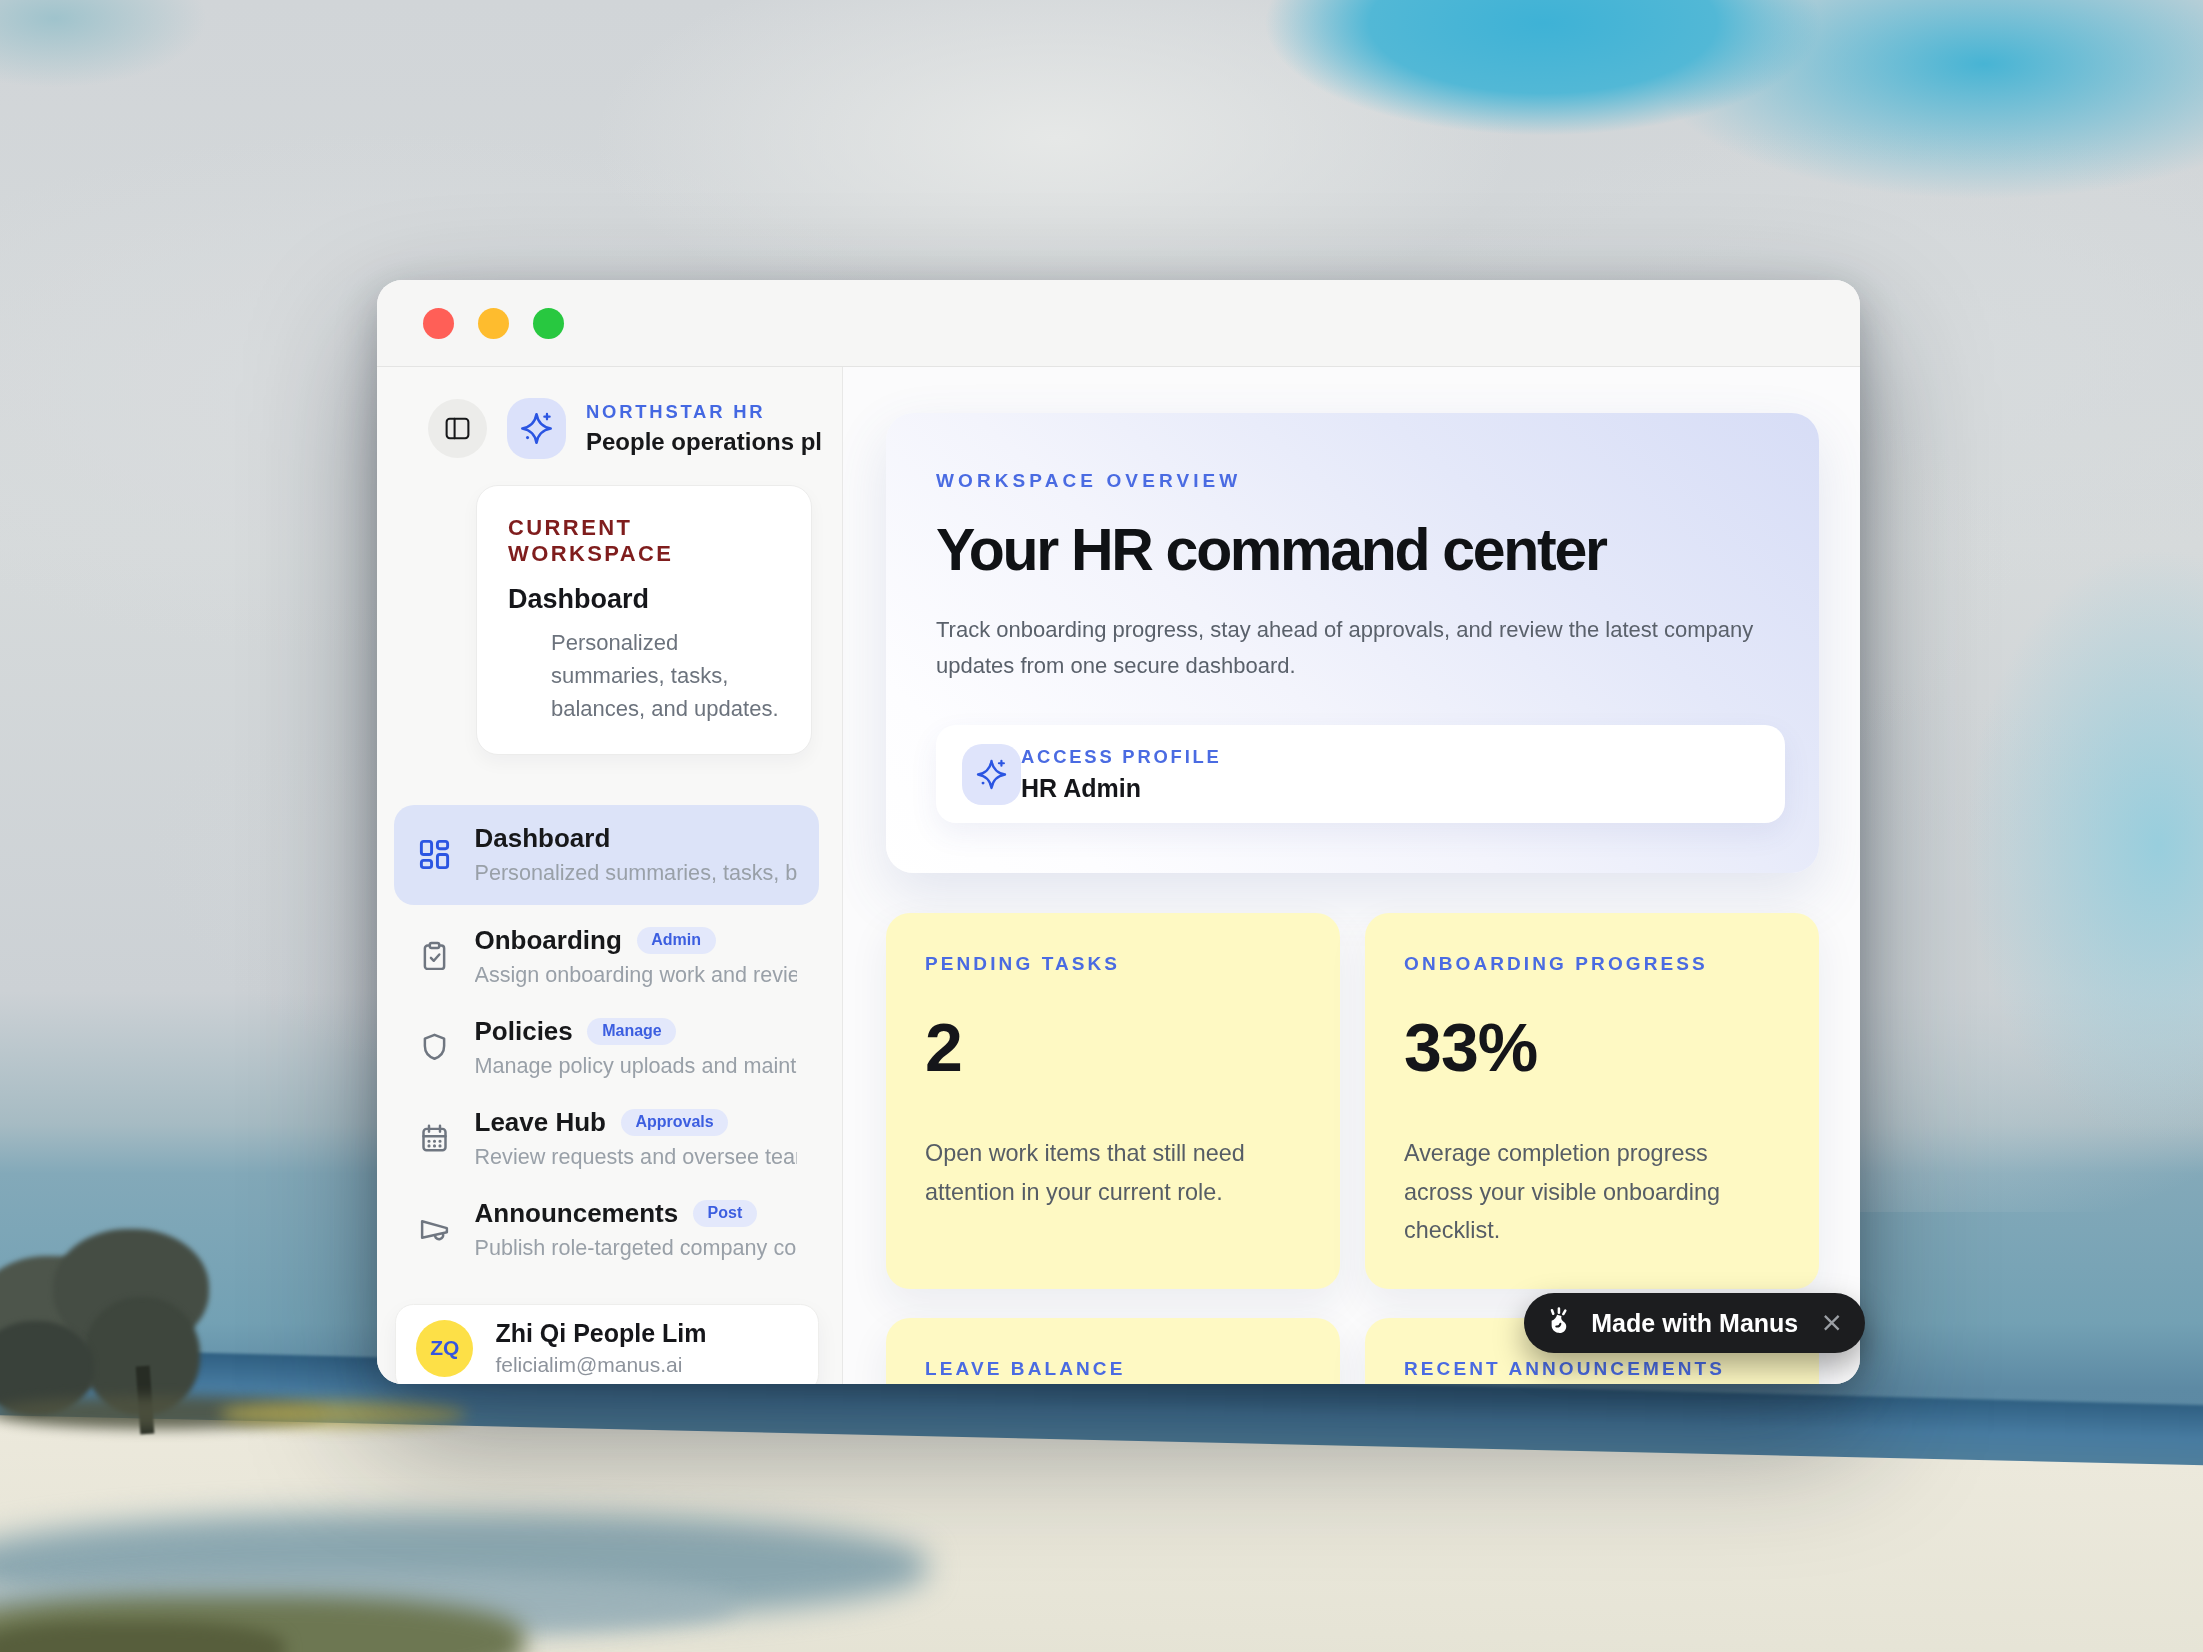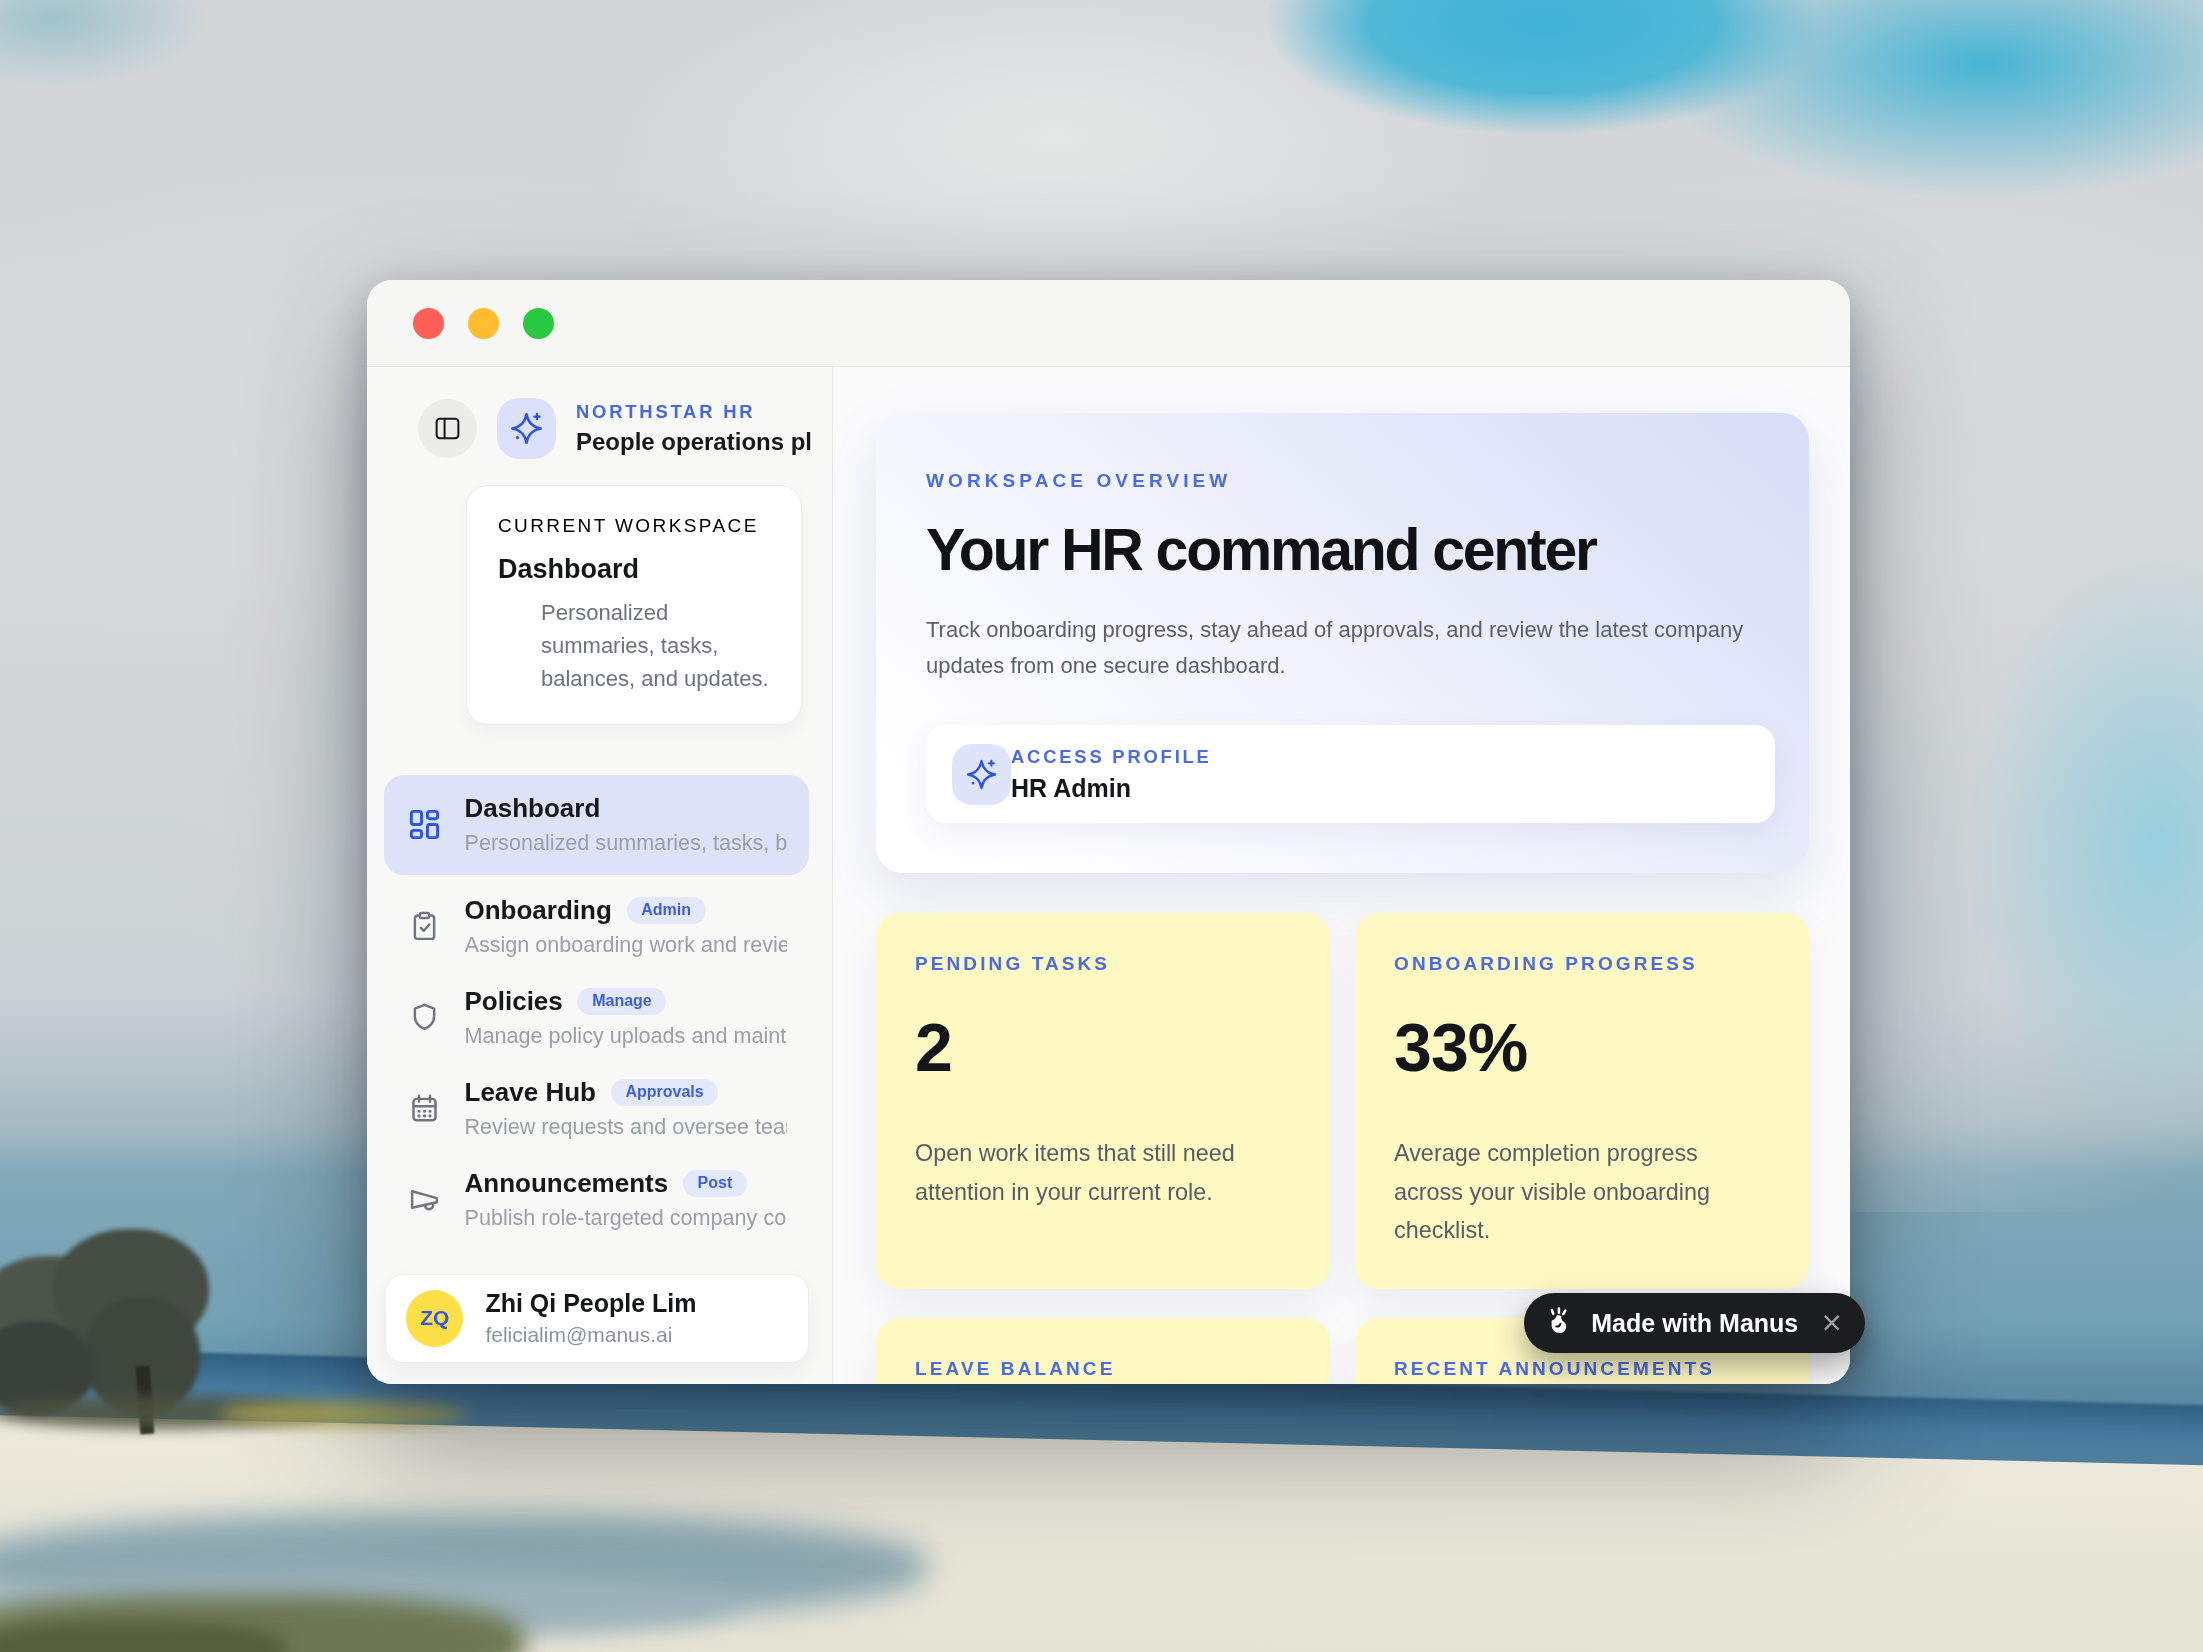--- a/index.html
+++ b/index.html
@@ -43,21 +43,21 @@
   .tb3{left:84px;top:1297px;width:116px;height:118px;background:#3e463d;}
   .tb4{left:-22px;top:1321px;width:116px;height:94px;background:#39413a;}
   .trunk{position:absolute;left:138px;top:1366px;width:13.8px;height:68px;background:#272c24;
     filter:blur(0.9px);transform:rotate(-4deg);}
   .ground-shadow{position:absolute;left:-11px;top:1396px;width:340px;height:33px;
     background:#4f5340;border-radius:50%;filter:blur(6.4px);opacity:.85;}
   .grass-gold{position:absolute;left:219px;top:1401px;width:248px;height:26px;
     background:#b0a653;border-radius:50%;filter:blur(7.3px);opacity:.85;}
 
   
-  .window{position:absolute;left:367px;top:280px;width:1483px;height:1104px;border-radius:25px;
+  .window{position:absolute;left:377px;top:280px;width:1483px;height:1104px;border-radius:25px;
     background:#fbfbfc;overflow:hidden;z-index:10;
     box-shadow:0 55px 129px rgba(18,28,40,.42),0 13px 40px rgba(18,28,40,.26);}
   .titlebar{height:86px;background:#f6f6f5;border-bottom:0.9px solid #e4e4e3;
     display:flex;align-items:center;padding-left:46px;gap:24px;}
   .light{width:31px;height:31px;border-radius:50%;}
   .light.red{background:#ff5f57;}
   .light.yellow{background:#febc2e;}
   .light.green{background:#28c840;}
   .winbody{display:flex;height:1017px;}
 
@@ -68,21 +68,21 @@
   .toggle{width:59px;height:59px;border-radius:50%;background:#ececea;border:none;
     display:flex;align-items:center;justify-content:center;flex:none;cursor:pointer;}
   .logo-badge{width:59px;height:61px;border-radius:22px;background:#dbe1fa;
     display:flex;align-items:center;justify-content:center;flex:none;}
   .brand{min-width:0;}
   .brand-name{font-size:18.4px;font-weight:700;letter-spacing:2.8px;color:#4468e2;}
   .brand-tag{font-size:24px;font-weight:600;color:#17181a;margin-top:4.6px;white-space:nowrap;
     overflow:hidden;}
   .ws-card{margin:26px 30px 0 99px;background:#fff;border:0.9px solid #ececeb;border-radius:22px;
     padding:29px 31px;box-shadow:0 7.3px 18.4px rgba(20,30,60,.04);}
-  .ws-label{font-size:19px;font-weight:400;letter-spacing:2.4px;color:#000000;}
+  .ws-label{font-size:22px;font-weight:700;letter-spacing:2.4px;color:#7f1d1d;}
   .ws-title{font-size:27px;font-weight:700;color:#15161a;margin-top:16.5px;}
   .ws-desc{font-size:22px;color:#6c737d;margin-top:11px;line-height:1.5;margin-left:43px;}
   .nav{margin-top:50px;}
   .nav-item{display:flex;align-items:center;gap:22px;margin:0 23px 13px 16.5px;
     padding:7.3px 22px;border-radius:20px;cursor:pointer;}
   .nav-item.active{background:#dce3f8;padding:18.4px 22px;}
   .nav-icon{width:37px;flex:none;display:flex;align-items:center;justify-content:center;}
   .nav-text{flex:1;min-width:0;}
   .nav-title-row{display:flex;align-items:center;gap:14.7px;}
   .nav-title{font-size:26px;font-weight:600;color:#17181a;}

